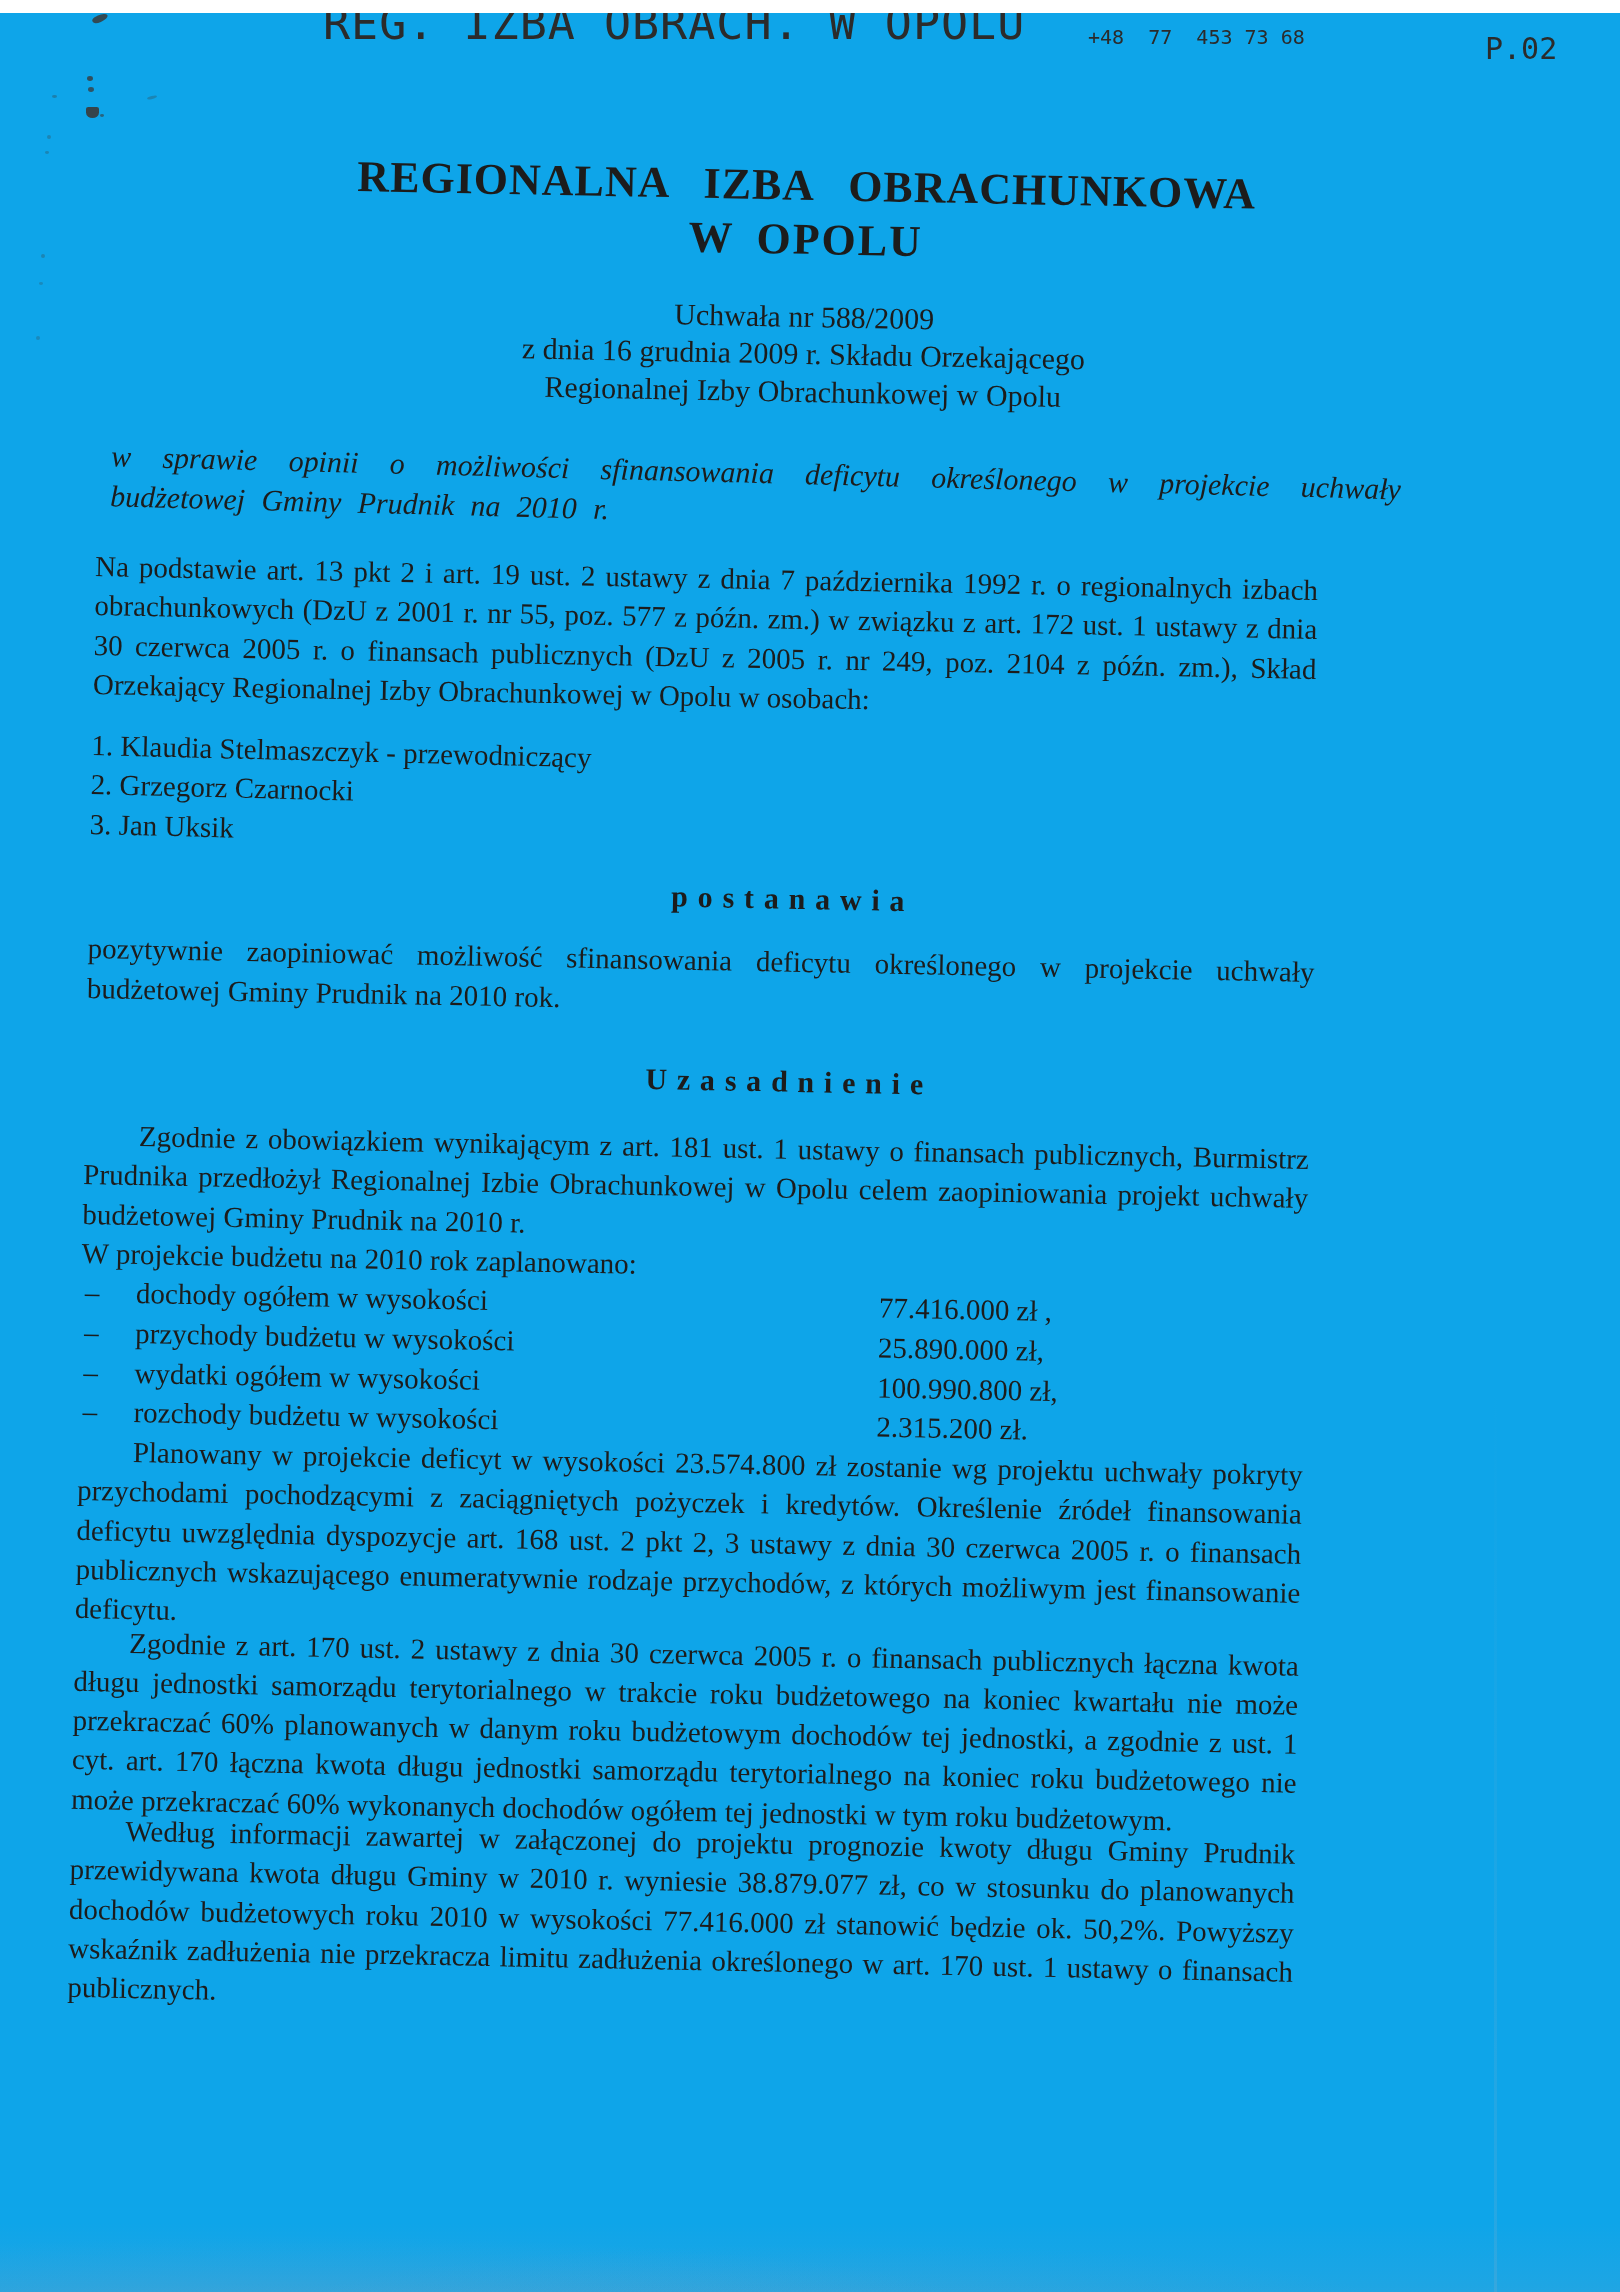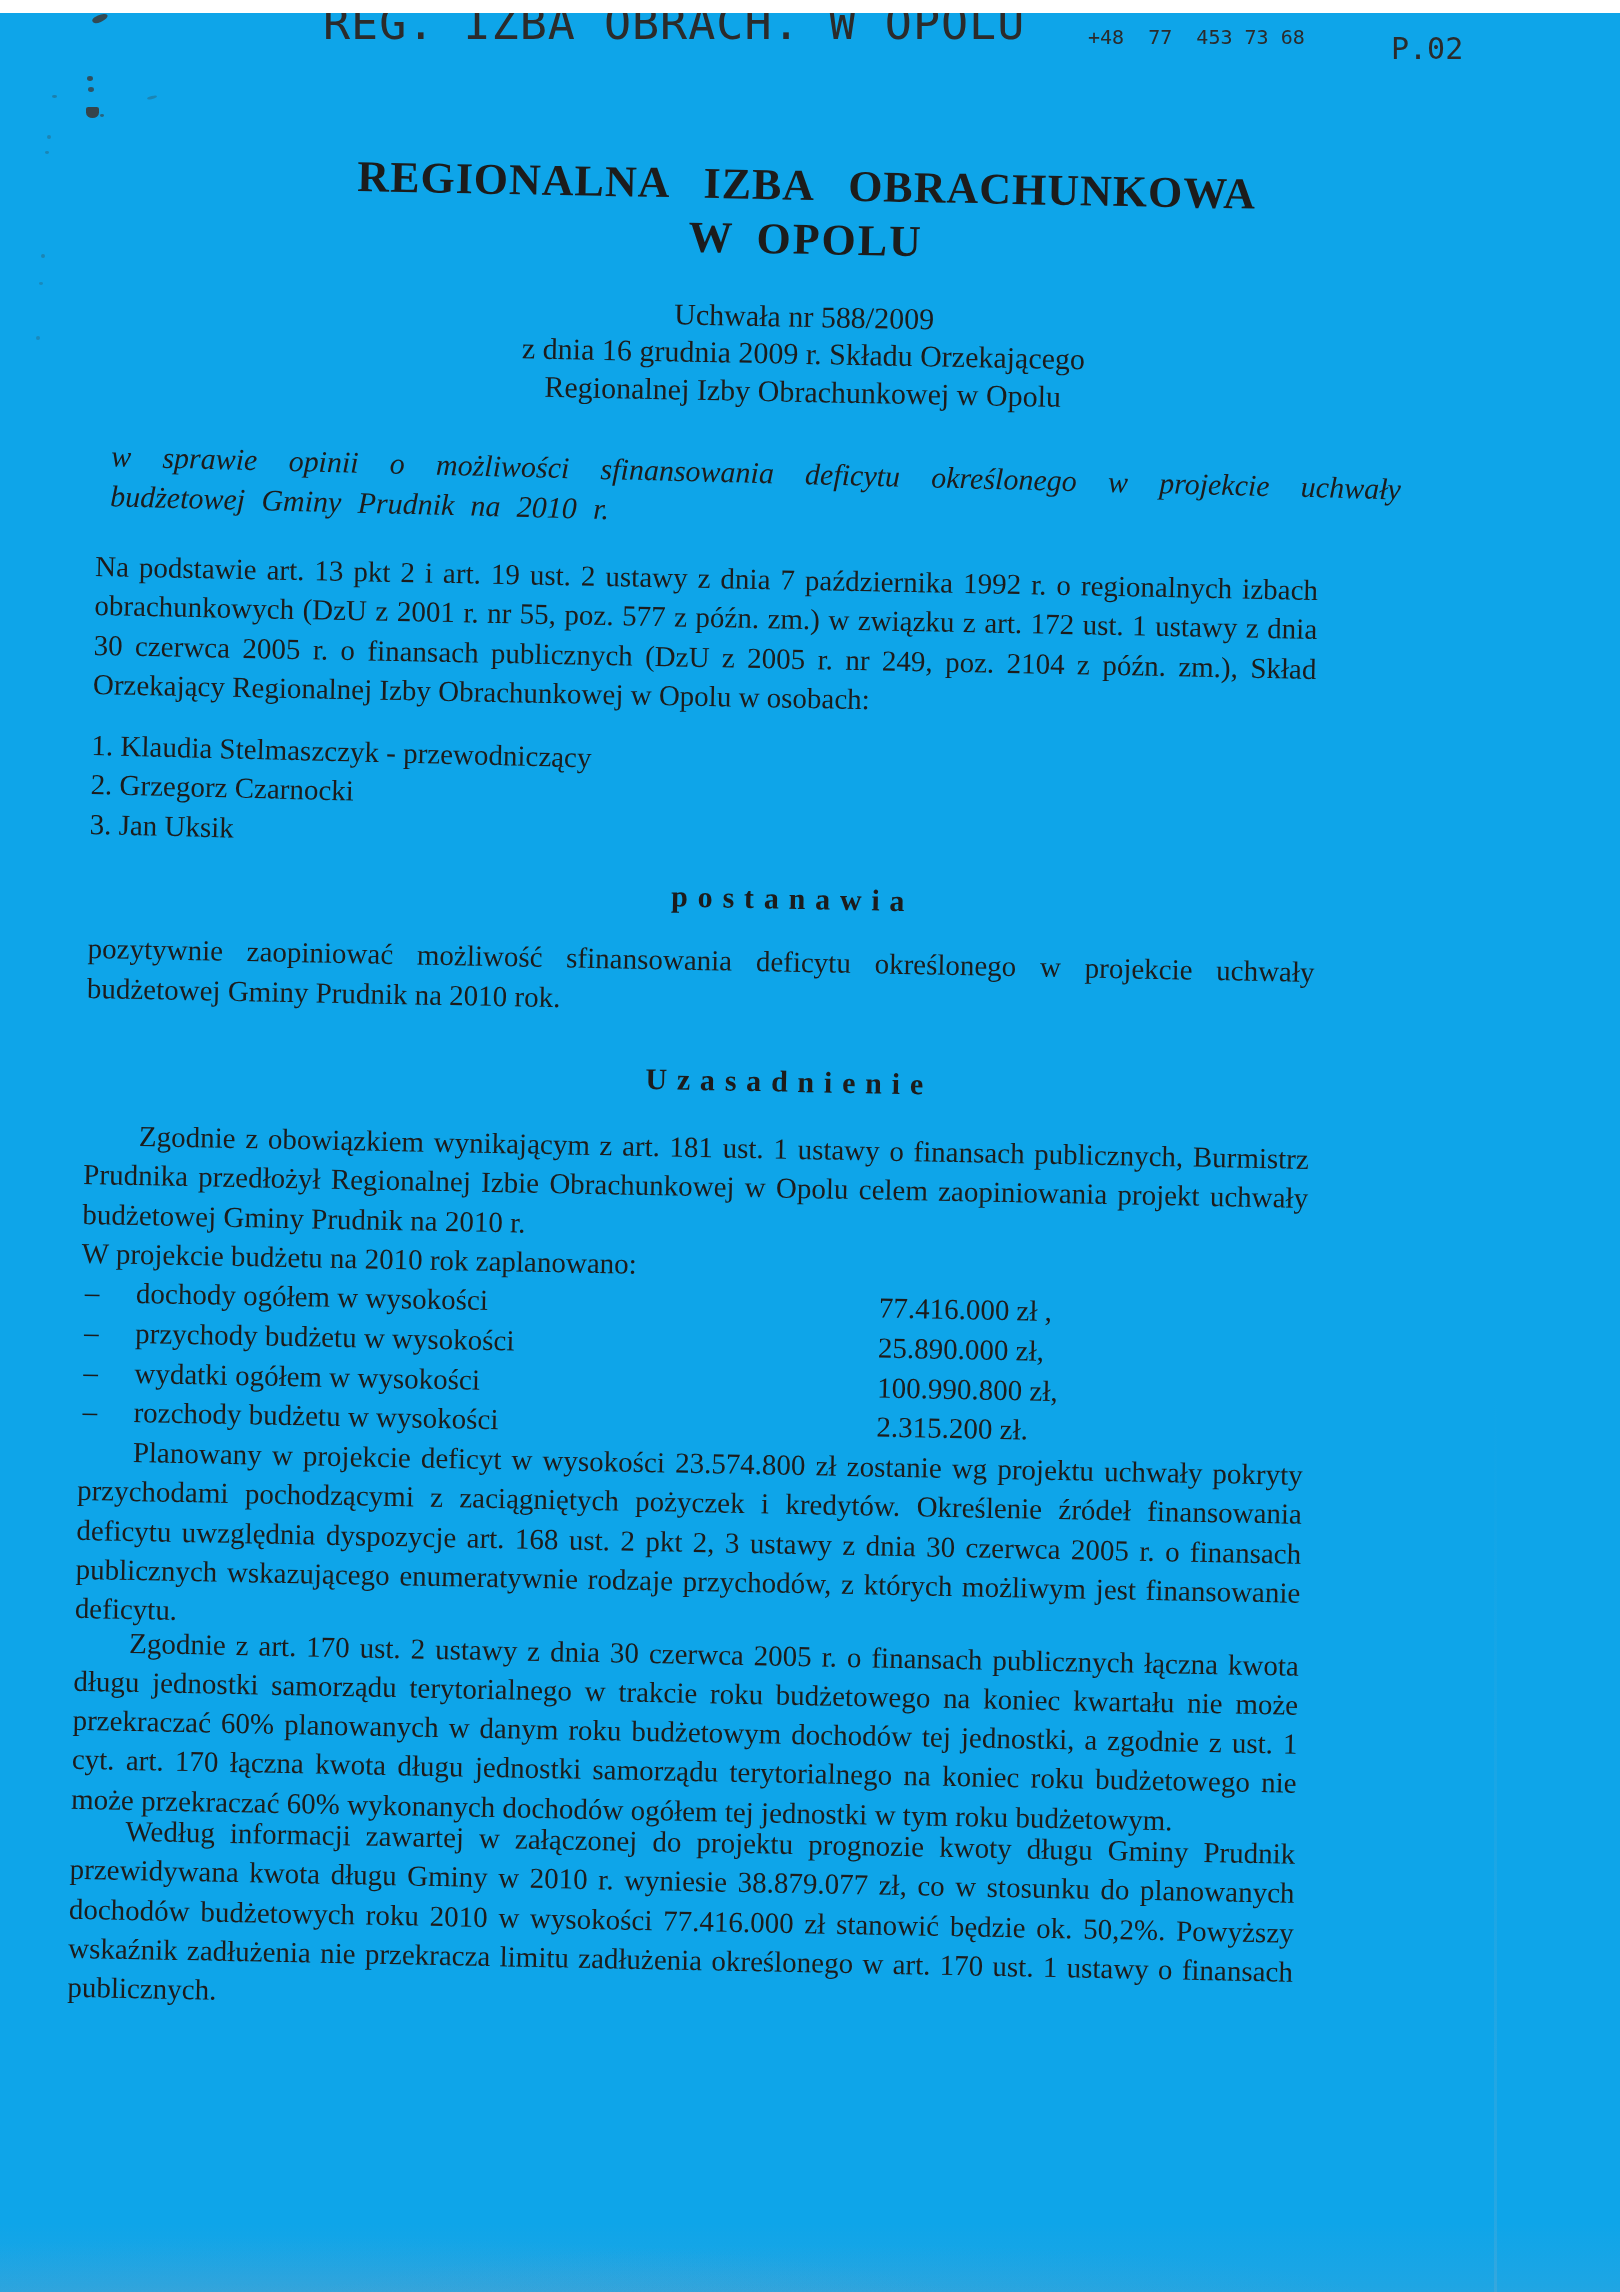--- a/index.html
+++ b/index.html
@@ -9,21 +9,21 @@
     overflow:hidden;
     background:#0ea5e9;
     font-family:"Liberation Serif", serif;
     color:#1c1c1c;
     margin-top:13px;
   }
   
   .fax{font-family:"DejaVu Sans Mono", monospace;color:#2b2b2b;white-space:pre;position:absolute;}
   .fax-station{left:323px;top:-15.7px;font-size:45px;letter-spacing:1px;}
   .fax-phone{left:1088px;top:11.8px;font-size:20px;}
-  .fax-page{left:1391px;top:17.6px;font-size:30px;}
+  .fax-page{left:1485px;top:17.6px;font-size:30px;}
   
   .doc{
     position:absolute;left:0;top:0;width:1620px;
     transform:rotate(1.12deg);transform-origin:98px 0;
   }
   .t1{margin:135px 0 0;text-align:center;font-weight:bold;font-size:44px;line-height:1.1;
       letter-spacing:1px;word-spacing:23.5px;}
   .t2{margin:5.9px 0 0;text-align:center;font-weight:bold;font-size:44px;line-height:1.1;
       letter-spacing:2px;word-spacing:9.8px;}
   .res{margin-top:33px;text-align:center;font-size:30px;line-height:1.26;}

